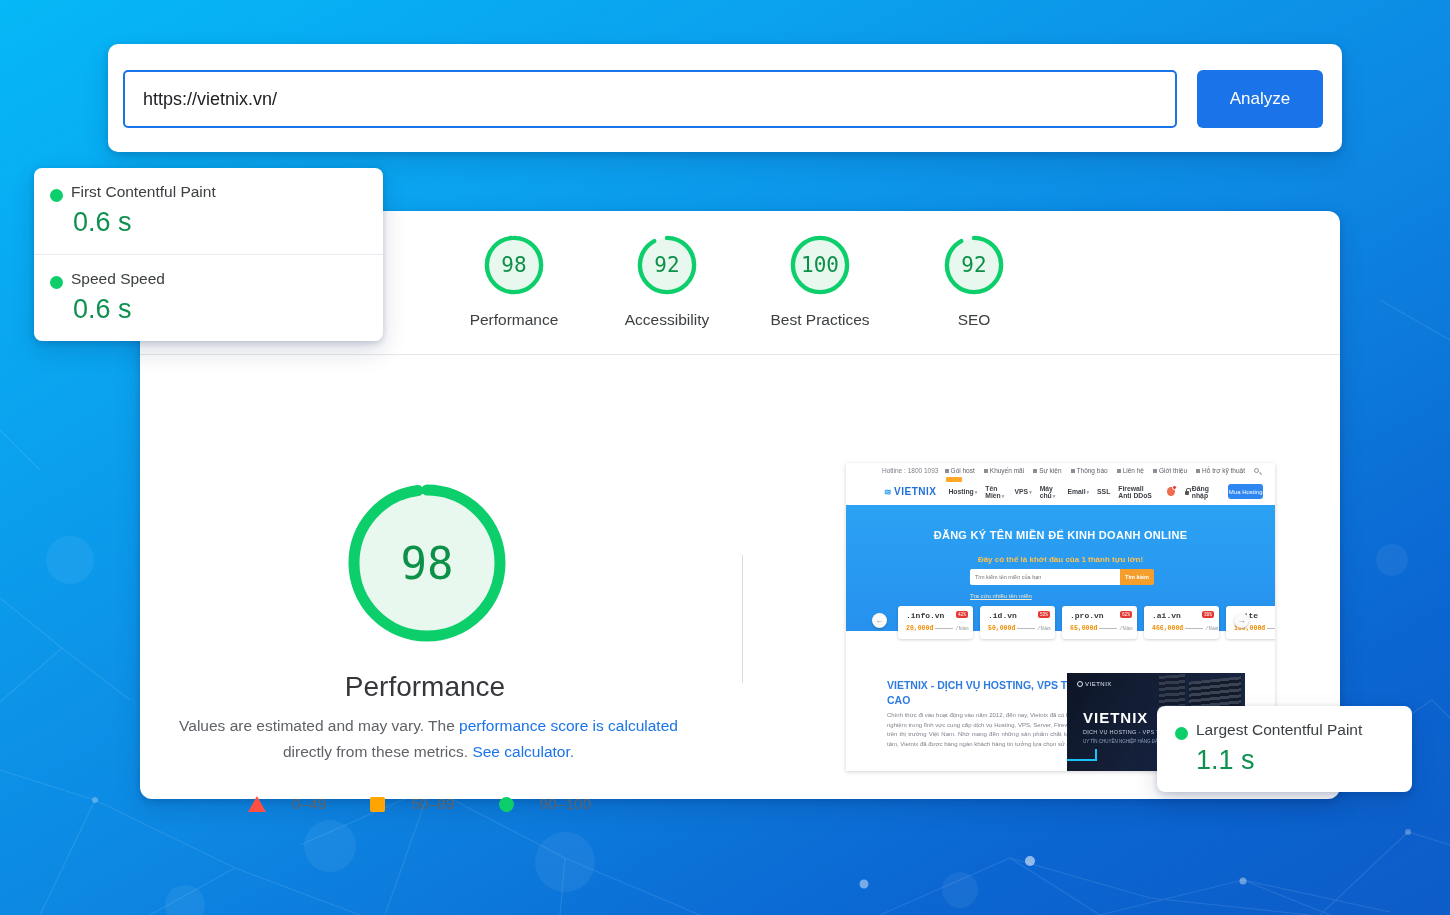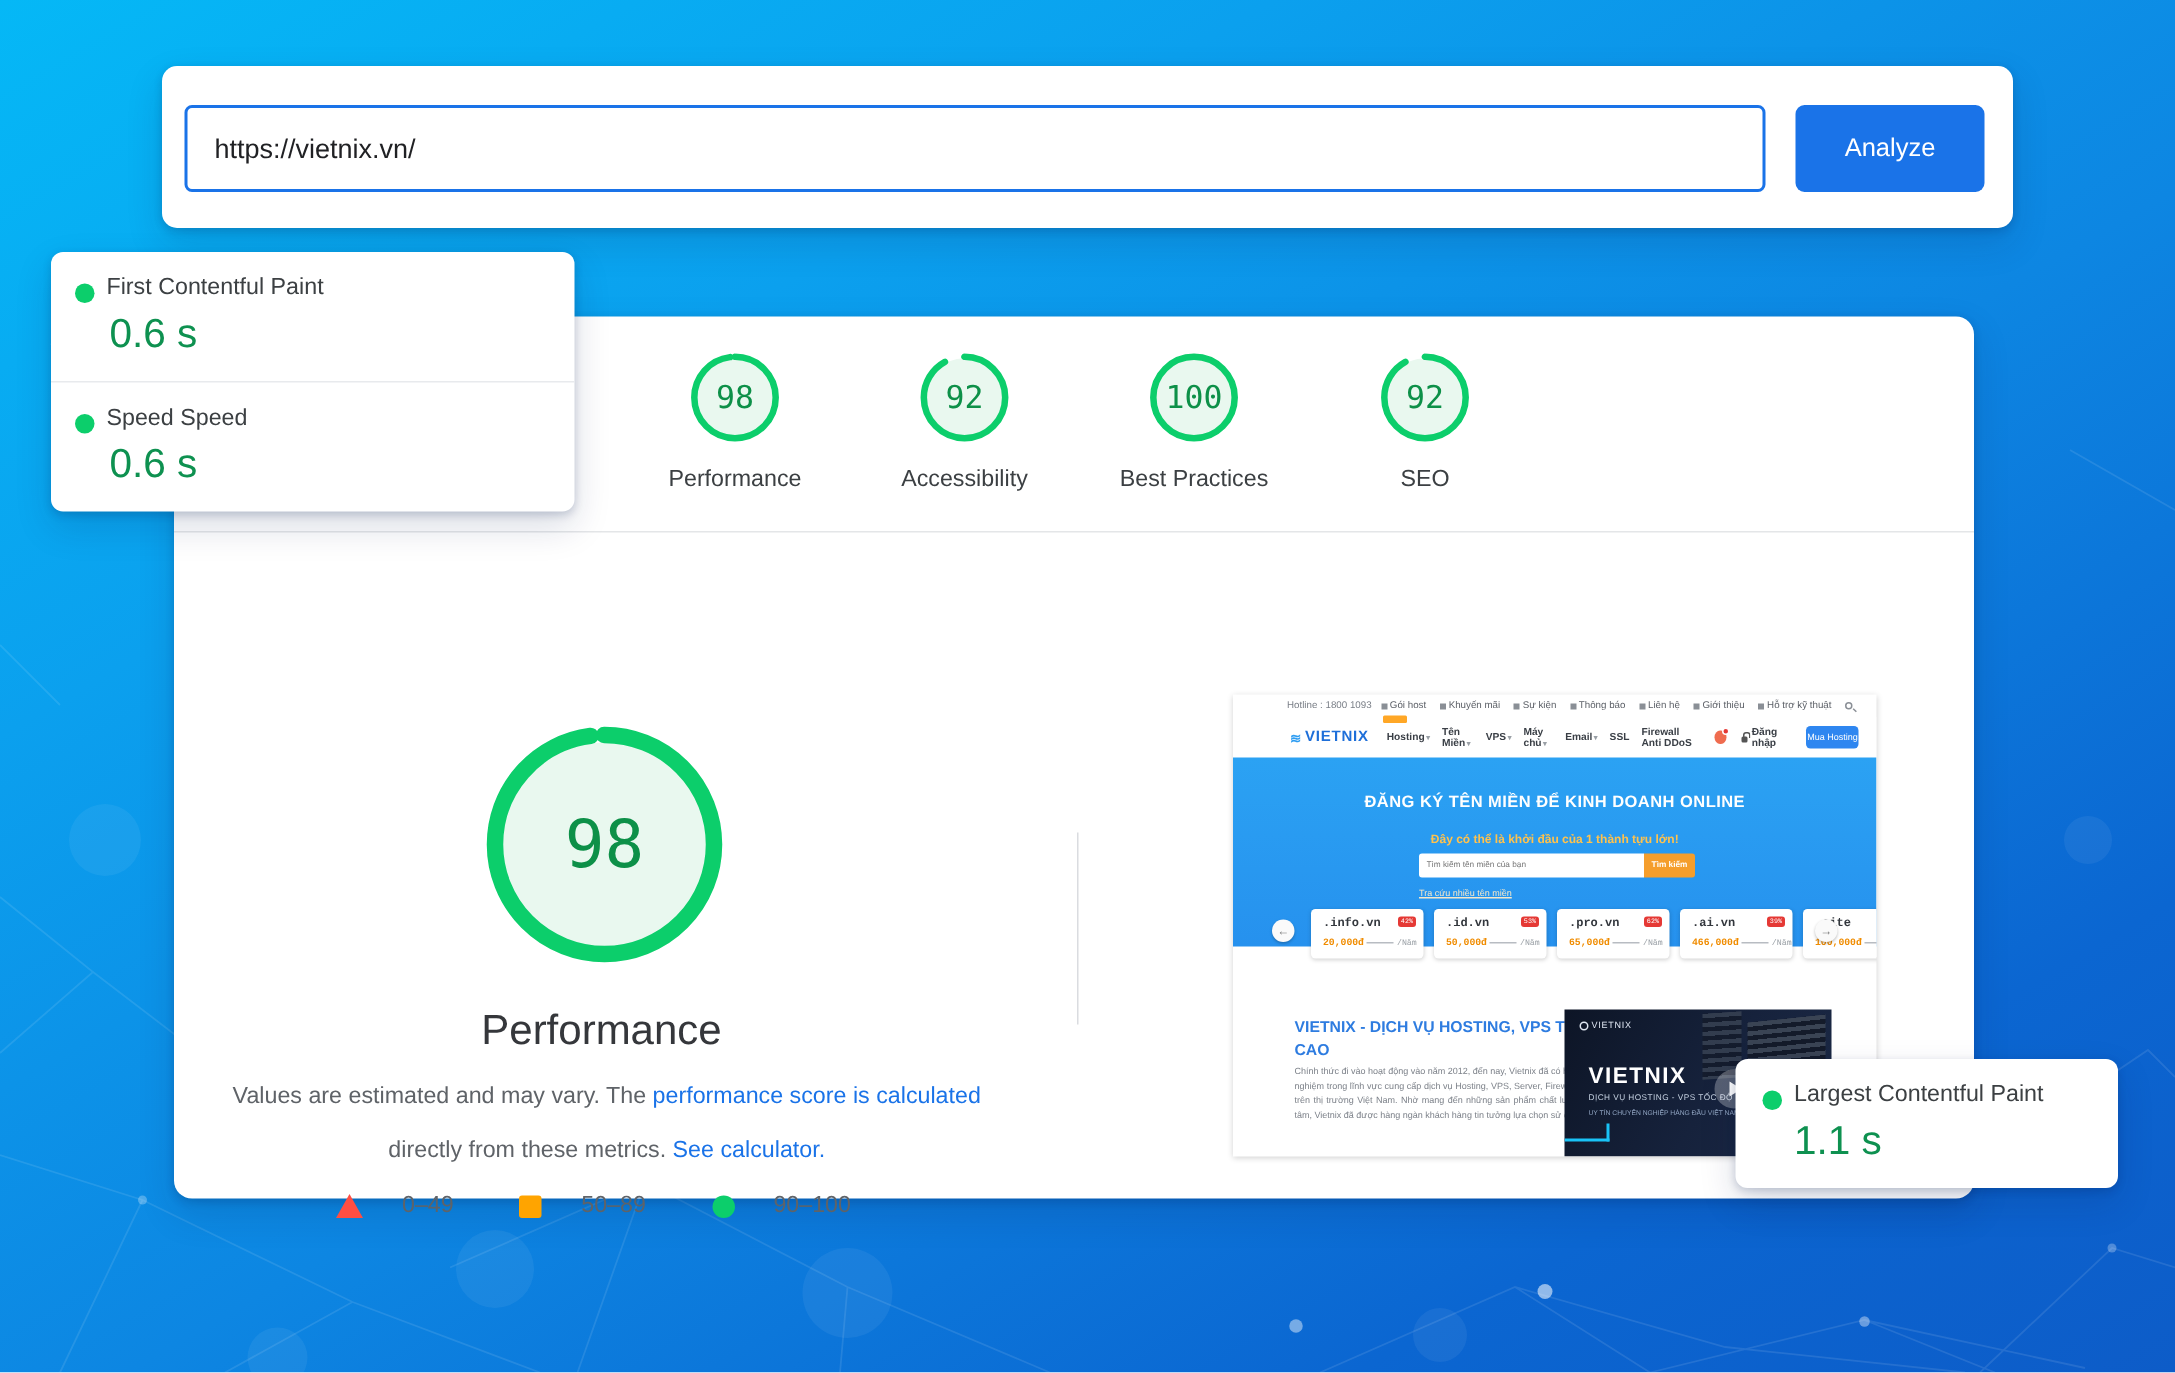--- a/index.html
+++ b/index.html
@@ -14,36 +14,36 @@
   
   #search-card { position:absolute; left:108px; top:44px; width:1234px; height:108px; }
   #url-input { position:absolute; left:15px; top:26px; width:1054px; height:58px;
                border:2px solid #1a73e8; border-radius:5px; padding:0 18px; font-size:18px;
                color:#202124; font-family:"Liberation Sans",sans-serif; outline:none; }
   #analyze-btn { position:absolute; right:19px; top:26px; width:126px; height:58px;
                  background:#1a73e8; color:#fff; font-size:17px; font-weight:500;
                  border:none; border-radius:6px; cursor:pointer; font-family:"Liberation Sans",sans-serif; }
 
   
-  #panel { position:absolute; left:116px; top:211px; width:1200px; height:588px; border-radius:12px; }
+  #panel { position:absolute; left:140px; top:211px; width:1200px; height:588px; border-radius:12px; }
   #score-strip { position:absolute; left:0; top:0; width:1200px; height:144px; border-bottom:1px solid #e4e6e8; }
   .cat { position:absolute; top:23px; width:62px; height:62px; }
   .cat svg { position:absolute; inset:0; }
   .cat .num { position:absolute; inset:0; display:flex; align-items:center; justify-content:center;
               font-family:"DejaVu Sans Mono",monospace; font-size:21px; color:#0d9048; }
   .cat-label { position:absolute; top:100px; width:170px; text-align:center; font-size:15.5px; color:#3c4043; }
 
   
   #gauge { position:absolute; left:207px; top:272px; width:160px; height:160px; }
   #gauge .num { position:absolute; inset:0; display:flex; align-items:center; justify-content:center;
                 font-family:"DejaVu Sans Mono",monospace; font-size:44px; color:#0d9048; }
   #gauge-title { position:absolute; left:135px; top:460px; width:300px; text-align:center;
                  font-size:28px; color:#35373b; }
   #disclaimer { position:absolute; left:16px; top:502px; width:545px; text-align:center;
-                font-size:15.5px; line-height:36px; color:#5f6368; }
+                font-size:15.5px; line-height:26px; color:#5f6368; }
   #disclaimer a { color:#1a73e8; text-decoration:none; cursor:pointer; }
   #legend { position:absolute; left:108px; top:584px; display:flex; gap:44px; align-items:center; }
   .leg-item { display:flex; align-items:center; gap:26px; font-size:15.5px; color:#5f6368; }
   .leg-tri { width:0; height:0; border-left:9px solid transparent; border-right:9px solid transparent;
              border-bottom:16px solid #ff4e42; }
   .leg-sq { width:15px; height:15px; background:#ffa400; border-radius:2px; }
   .leg-ci { width:15px; height:15px; background:#0cce6b; border-radius:50%; }
   #vdivider { position:absolute; left:602px; top:344px; width:1px; height:128px; background:#dadce0; }
 
   

